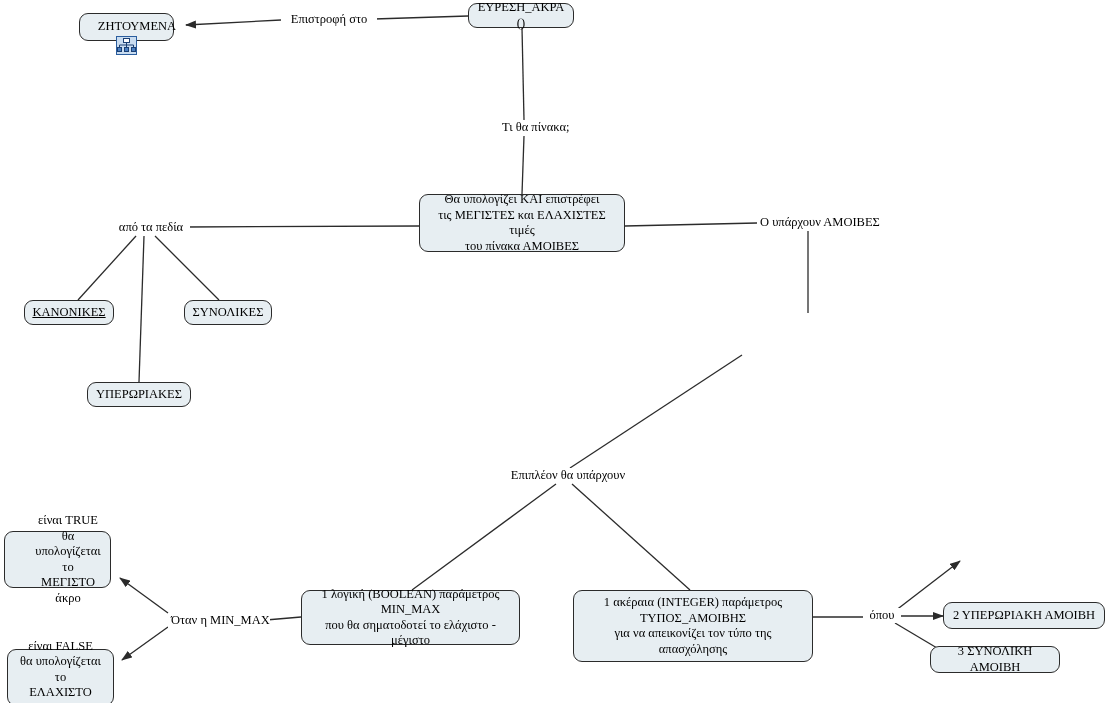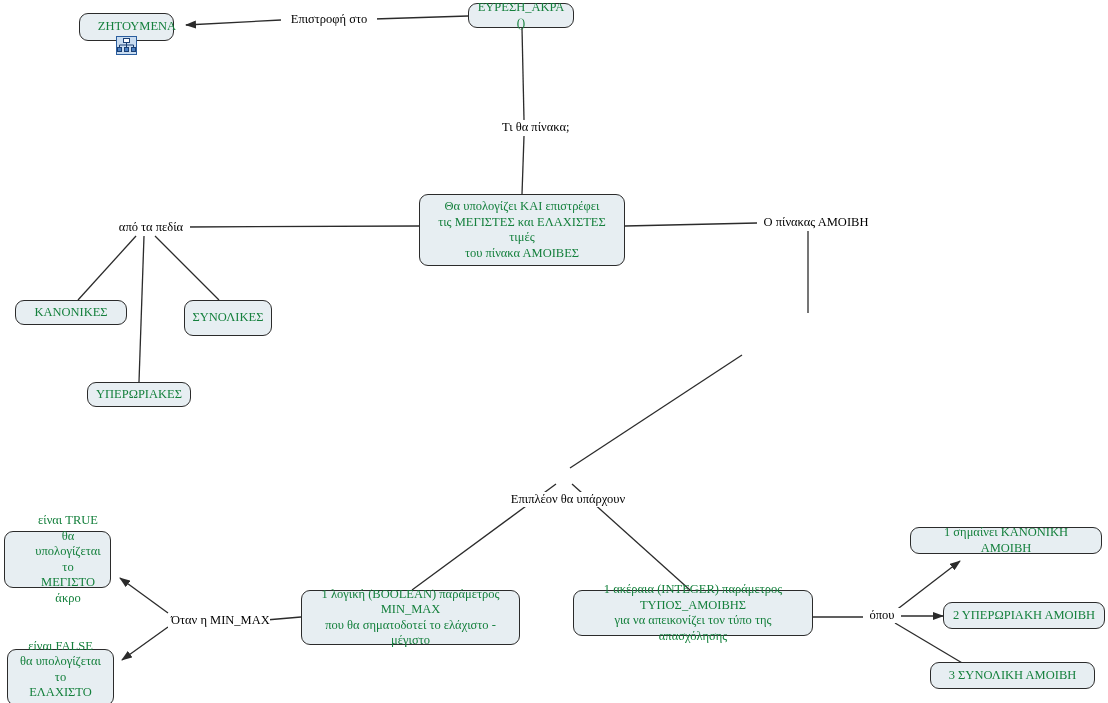--- a/index.html
+++ b/index.html
@@ -26,21 +26,21 @@
   .node {
     position: absolute;
     box-sizing: border-box;
     background: #e7eef2;
     border: 1px solid #2b2b2b;
     border-radius: 9px;
     display: flex;
     align-items: center;
     justify-content: center;
     text-align: center;
-    color: #15803d;
+    color: #000000;
     font-size: 12.5px;
     line-height: 15.5px;
     padding: 2px 7px;
     white-space: pre-line;
     z-index: 3;
   }
   .link-label {
     position: absolute;
     background: #ffffff;
     color: #000000;
@@ -116,82 +116,79 @@
     <line x1="17.5" y1="9" x2="17.5" y2="11.5" stroke="#1b3f73" stroke-width="1"></line>
     <rect x="1.5" y="11.5" width="4" height="4" fill="#4a7fc1" stroke="#1b3f73" stroke-width="1"></rect>
     <rect x="8.5" y="11.5" width="4" height="4" fill="#4a7fc1" stroke="#1b3f73" stroke-width="1"></rect>
     <rect x="15.5" y="11.5" width="4" height="4" fill="#4a7fc1" stroke="#1b3f73" stroke-width="1"></rect>
   </svg>
 
   <div class="node" style="left:468px; top:3px; width:106px; height:25px;">
     <span>ΕΥΡΕΣΗ_ΑΚΡΑ ()</span>
   </div>
 
-  <div class="node" style="left:419px; top:194px; width:206px; height:72px;">
+  <div class="node" style="left:419px; top:194px; width:206px; height:58px;">
     <span>Θα υπολογίζει ΚΑΙ επιστρέφει
 τις ΜΕΓΙΣΤΕΣ και ΕΛΑΧΙΣΤΕΣ τιμές
 του πίνακα ΑΜΟΙΒΕΣ</span>
   </div>
 
-  <div class="node" style="left:15px; top:300px; width:112px; height:25px;">
+  <div class="node" style="left:24px; top:300px; width:90px; height:25px;text-decoration:underline;">
     <span>ΚΑΝΟΝΙΚΕΣ</span>
   </div>
 
-  <div class="node" style="left:184px; top:300px; width:88px; height:36px;">
+  <div class="node" style="left:184px; top:300px; width:88px; height:25px;">
     <span>ΣΥΝΟΛΙΚΕΣ</span>
   </div>
 
   <div class="node" style="left:87px; top:382px; width:104px; height:25px;border-radius:9px;">
     <span>ΥΠΕΡΩΡΙΑΚΕΣ</span>
   </div>
 
 
   <div class="node" style="left:301px; top:590px; width:219px; height:55px;">
     <span>1 λογική (BOOLEAN) παράμετρος
 MIN_MAX
 που θα σηματοδοτεί το ελάχιστο - μέγιστο</span>
   </div>
 
-  <div class="node" style="left:573px; top:590px; width:240px; height:46px;">
+  <div class="node" style="left:573px; top:590px; width:240px; height:72px;">
     <span>1 ακέραια (INTEGER) παράμετρος
 ΤΥΠΟΣ_ΑΜΟΙΒΗΣ
 για να απεικονίζει τον τύπο της απασχόλησης</span>
   </div>
 
   <div class="node" style="left:4px; top:531px; width:107px; height:57px;padding-left:28px;">
     <span>είναι TRUE
 θα υπολογίζεται το
 ΜΕΓΙΣΤΟ άκρο</span>
   </div>
 
   <div class="node" style="left:7px; top:649px; width:107px; height:57px;">
     <span>είναι FALSE
 θα υπολογίζεται το
 ΕΛΑΧΙΣΤΟ άκρο</span>
   </div>
 
-  <div class="node" style="left:910px; top:527px; width:192px; height:27px;">
-    <span>1 σημαίνει ΚΑΝΟΝΙΚΗ ΑΜΟΙΒΗ</span>
-  </div>
 
   <div class="node" style="left:943px; top:602px; width:162px; height:27px;">
     <span>2 ΥΠΕΡΩΡΙΑΚΗ ΑΜΟΙΒΗ</span>
   </div>
 
-  <div class="node" style="left:930px; top:662px; width:165px; height:27px;">
+  <div class="node" style="left:930px; top:646px; width:130px; height:27px;">
     <span>3 ΣΥΝΟΛΙΚΗ ΑΜΟΙΒΗ</span>
   </div>
 
   <div class="link-label" style="left:281px; top:12px; width:90px;">Επιστροφή στο</div>
 
   <div class="link-label" style="left:499px; top:120px; width:57px;">Τι θα πίνακα;</div>
 
   <div class="link-label" style="left:112px; top:220px; width:72px;">από τα πεδία</div>
 
-  <div class="link-label" style="left:757px; top:215px; width:112px;">Ο πίνακας ΑΜΟΙΒΗ</div>
+  <div class="link-label" style="left:757px; top:215px; width:112px;">Ο υπάρχουν ΑΜΟΙΒΕΣ</div>
 
-  <div class="link-label" style="left:506px; top:492px; width:118px;">Επιπλέον θα υπάρχουν</div>
+  <div class="link-label" style="left:506px; top:468px; width:118px;">Επιπλέον θα υπάρχουν</div>
 
   <div class="link-label" style="left:168px; top:613px; width:96px;">Όταν η MIN_MAX</div>
 
   <div class="link-label" style="left:863px; top:608px; width:32px;">όπου</div>
 
 </div>
 
 </body></html>

